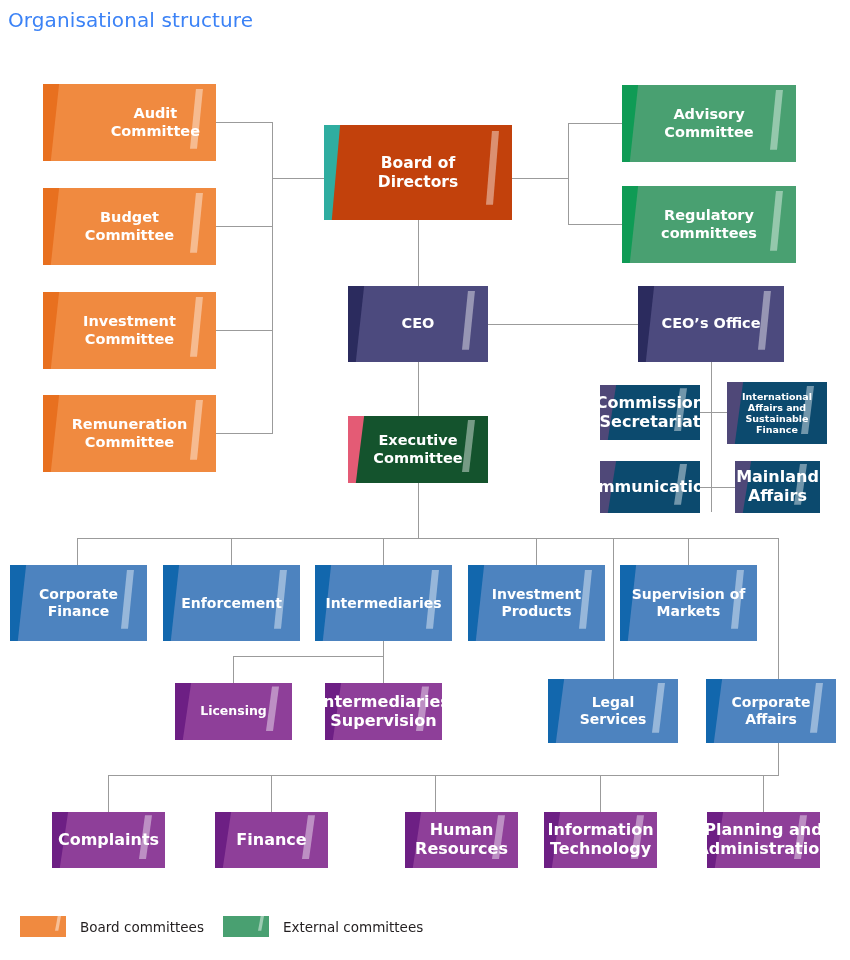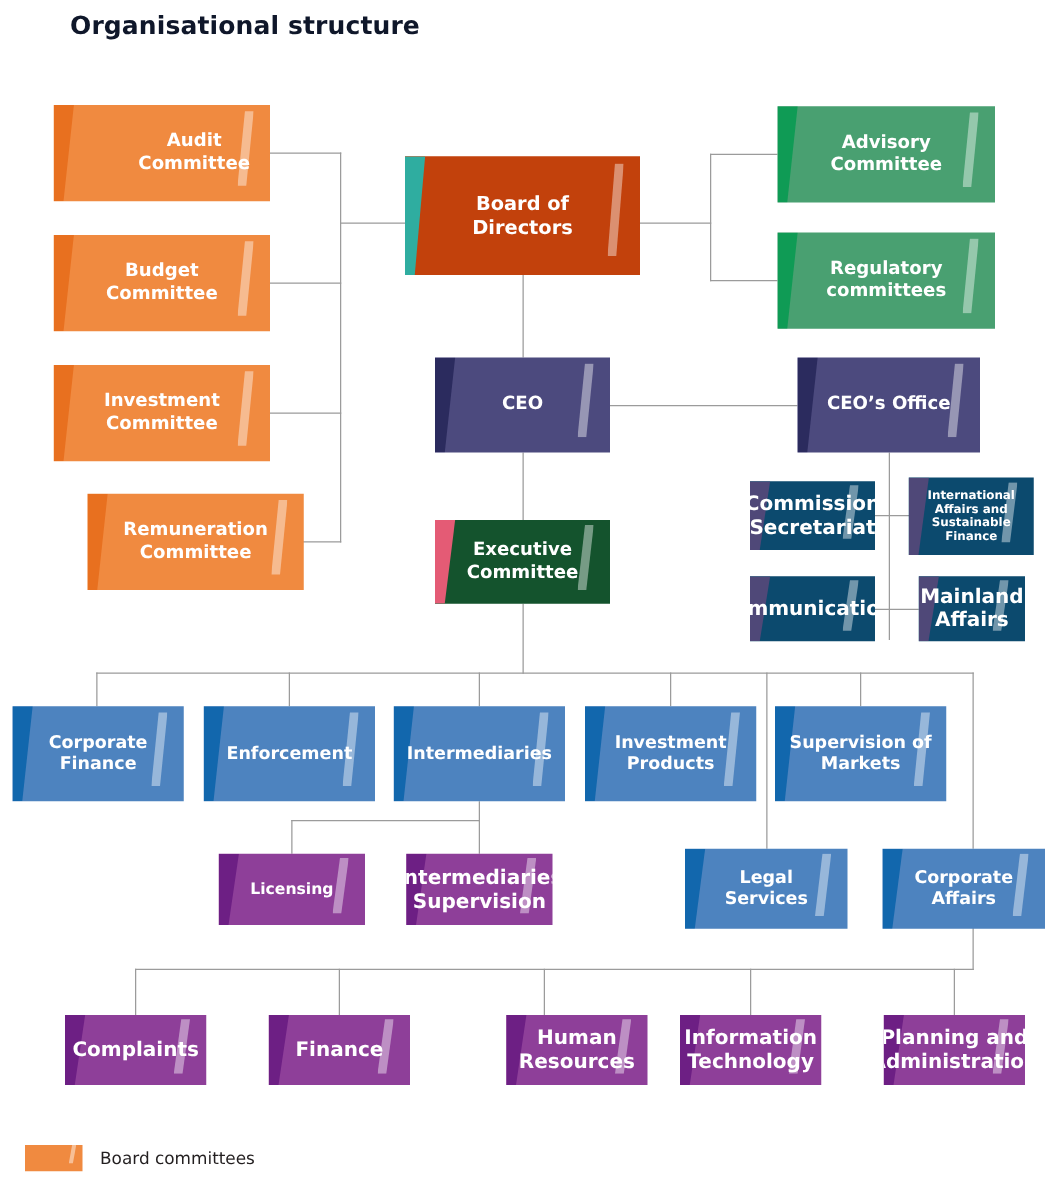--- a/index.html
+++ b/index.html
@@ -7,23 +7,22 @@
   body{
     width:850px;height:960px;overflow:hidden;position:relative;
     font-family:"DejaVu Sans","Liberation Sans",sans-serif;
     -webkit-font-smoothing:antialiased;
   }
   #canvas{position:absolute;left:0;top:0;width:850px;height:960px;}
 
   
   #page-title{
     position:absolute;left:8px;top:8px;
-    font-size:20px;font-weight:bold;letter-spacing:.1px;
-    color:#0f172a;
-    margin-left:48px;
+    font-size:20px;font-weight:normal;letter-spacing:.1px;
+    color:#3b82f6;
   }
 
   
   .ln{position:absolute;background:#9b9b9b;}
   .ln.h{height:1px;}
   .ln.v{width:1px;}
 
   
   .node{
     position:absolute;box-sizing:border-box;
@@ -159,21 +158,21 @@
 Committee</span>
   </div>
   <div class="node c-orange sz-16" style="left:43px;top:188px;width:173px;height:77px;">
     <span class="lbl">Budget
 Committee</span>
   </div>
   <div class="node c-orange sz-16" style="left:43px;top:292px;width:173px;height:77px;">
     <span class="lbl">Investment
 Committee</span>
   </div>
-  <div class="node c-orange sz-16" style="left:43px;top:395px;width:173px;height:77px;margin-left:27px;">
+  <div class="node c-orange sz-16" style="left:43px;top:395px;width:173px;height:77px;">
     <span class="lbl">Remuneration
 Committee</span>
   </div>
 
   <div class="node c-green sz-16" style="left:622px;top:85px;width:174px;height:77px;">
     <span class="lbl">Advisory
 Committee</span>
   </div>
   <div class="node c-green sz-16" style="left:622px;top:186px;width:174px;height:77px;">
     <span class="lbl">Regulatory
@@ -267,15 +266,19 @@
   <div class="node c-purple sz-11" style="left:707px;top:812px;width:113px;height:56px;padding:2px 6px;">
     <span class="lbl">Planning and
 Administration</span>
   </div>
 
   <div id="legend">
     <div class="lg-item" style="left:20px;top:0;">
       <span class="lg-sw" style="background:#f08a40;"></span>
       <span class="lg-tx">Board committees</span>
     </div>
+    <div class="lg-item" style="left:223px;top:0;">
+      <span class="lg-sw" style="background:#49a071;"></span>
+      <span class="lg-tx">External committees</span>
+    </div>
   </div>
 
 </div>
 
 </body></html>

